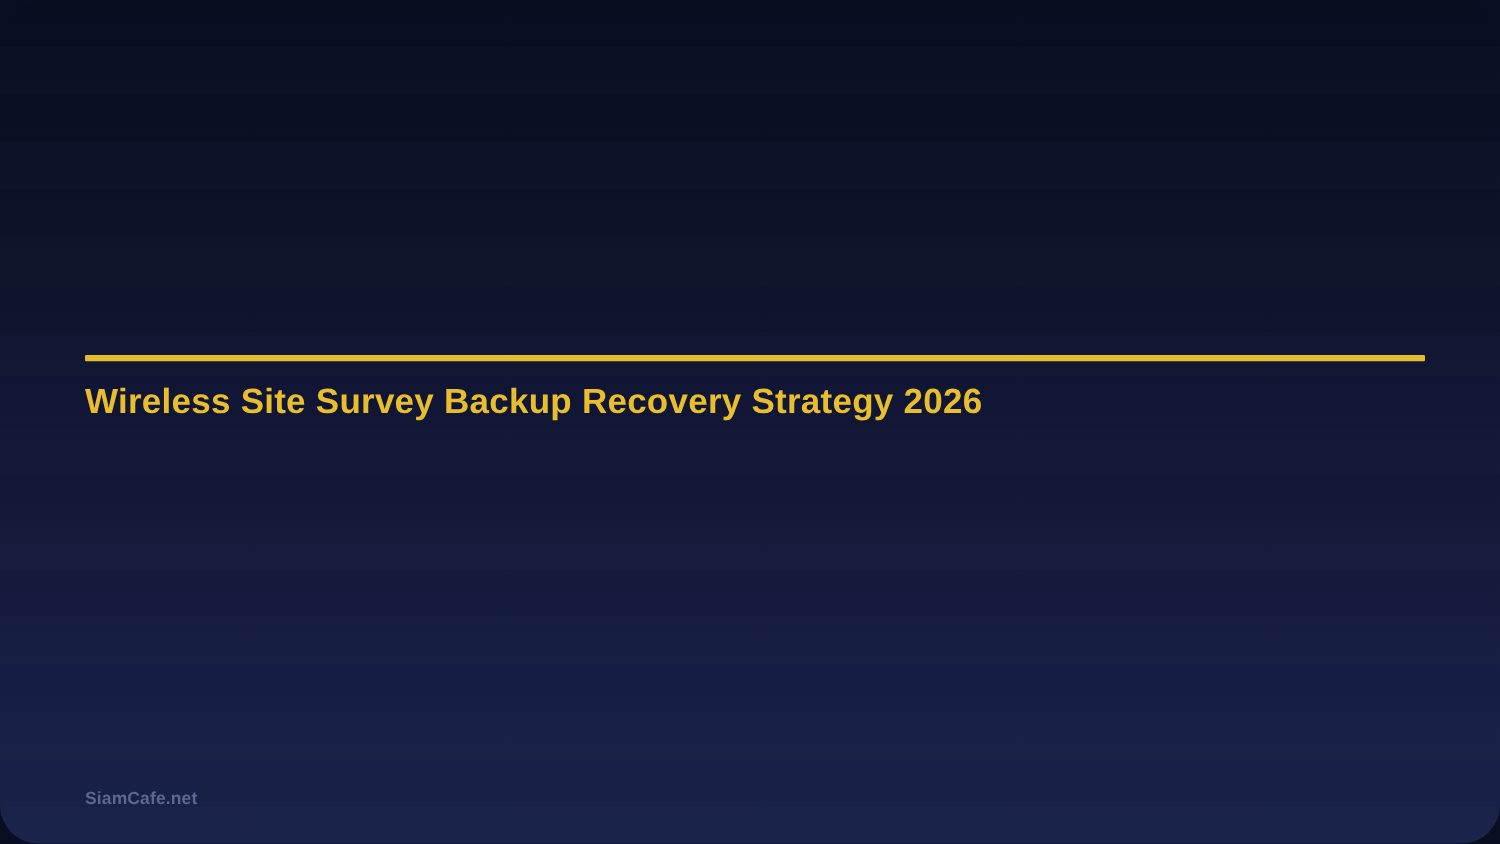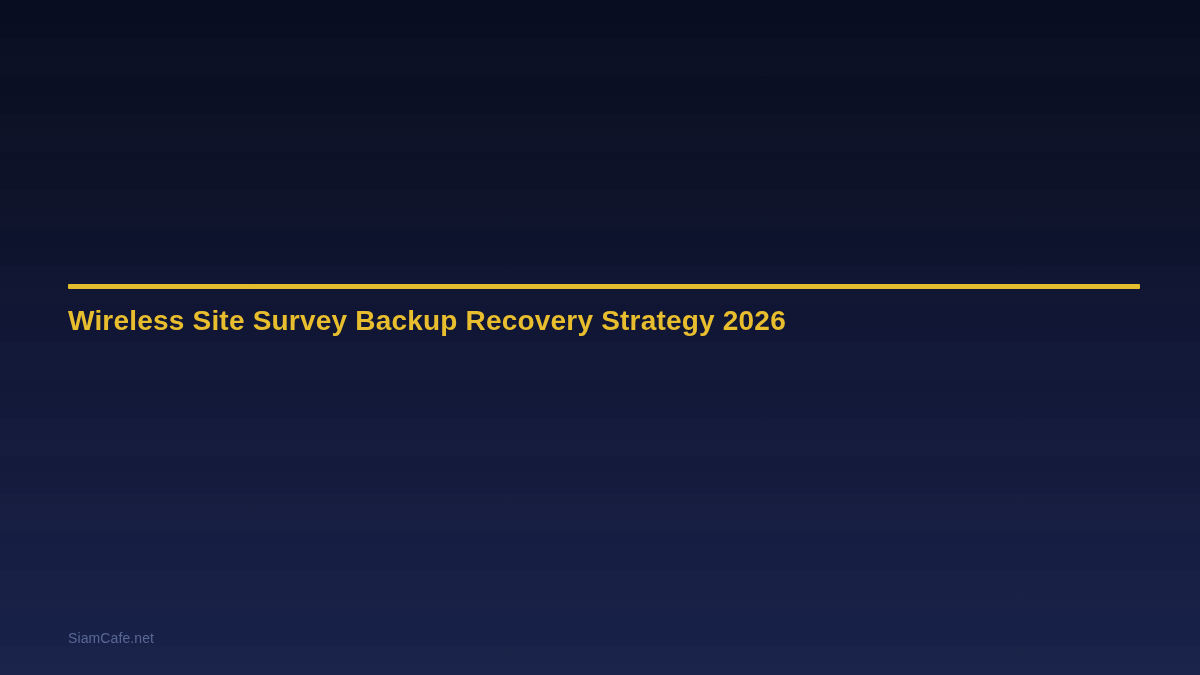--- a/index.html
+++ b/index.html
@@ -21,20 +21,21 @@
     box-sizing: border-box;
     background: linear-gradient(180deg,
         #090d20 0%,
         #0b0f24 12%,
         #0d1229 28%,
         #101634 48%,
         #131a3b 66%,
         #161e44 84%,
         #192249 100%);
     overflow: hidden;
+    border-radius: 31px;
   }
 
   
   .band-overlay {
     position: absolute;
     inset: 0;
     pointer-events: none;
     background: repeating-linear-gradient(
         180deg,
         rgba(255,255,255,0.0) 0px,
@@ -66,21 +67,21 @@
     color: #e8be2e;
     white-space: nowrap;
     line-height: 1.2;
   }
 
   .footer-watermark {
     position: absolute;
     left: 68px;
     top: 630px;
     font-size: 14px;
-    font-weight: normal;
+    font-weight: bold;
     color: #596894;
     letter-spacing: 0.1px;
   }
 </style>
 </head>
 <body>
 
 <div class="slide">
 
   <div class="band-overlay"></div>

